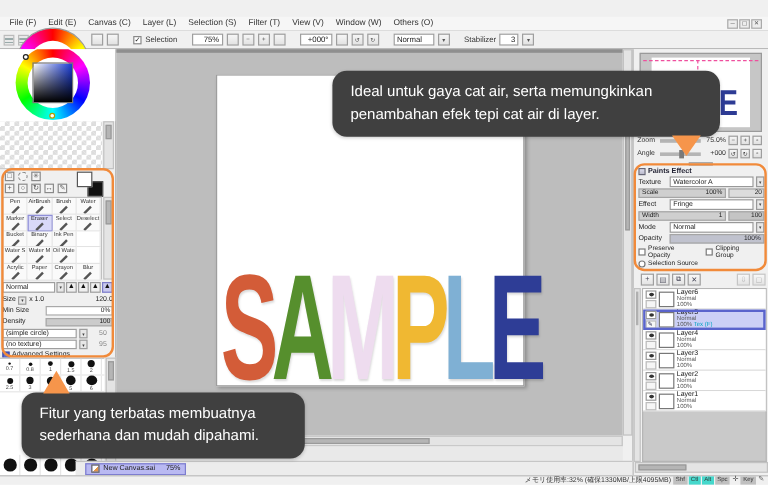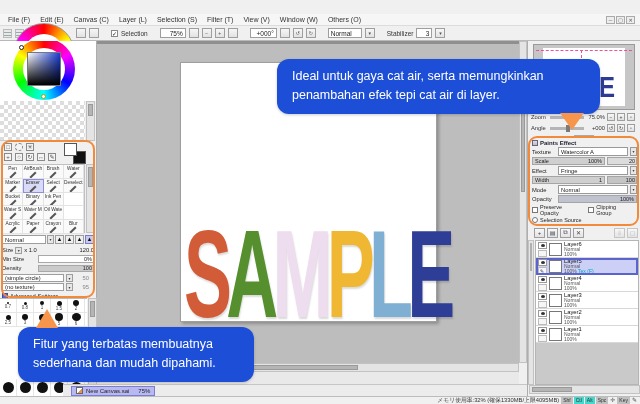--- a/index.html
+++ b/index.html
@@ -129,21 +129,21 @@
   .tab-strip{left:63px;top:384px;width:464px;height:12px;background:#ececec;border-top:1px solid #c6c6c6;display:flex;align-items:center}
   .doc-tab{margin-left:8px;height:10px;display:flex;align-items:center;gap:3px;background:#b9b9f2;border:1px solid #7d7dcf;padding:0 4px;font-size:6px;color:#222}
   .doc-ico{width:7px;height:7px;border:1px solid #666;background:linear-gradient(135deg,#fff 55%,#e2944a 55%)}
   .status-bar{left:0;top:396px;width:640px;height:8px;background:#f0f0f0;border-top:1px solid #bcbcbc;display:flex;align-items:center;justify-content:flex-end;gap:2px;padding:0 3px;font-size:5.8px;color:#333}
   .badge{height:7px;padding:0 2px;background:#c0c0c0;color:#333;font-size:5px;line-height:7px}
   .badge.on{background:#45d8cc}
   .sico{font-size:6px;color:#555;line-height:7px}
 
   
   .hl-outline{border:2.5px solid #f18a3a;border-radius:9px;pointer-events:none;z-index:40}
-  .callout{background:#1d4ed8;border-radius:12px;color:#fff;font-size:12.5px;line-height:1.55;padding:8px 15px;z-index:60;box-shadow:0 1px 3px rgba(0,0,0,.2)}
+  .callout{background:#404040;border-radius:12px;color:#fff;font-size:12.5px;line-height:1.55;padding:8px 15px;z-index:60;box-shadow:0 1px 3px rgba(0,0,0,.2)}
   .callout .tail{position:absolute;width:0;height:0}
   #callout-watercolor{left:277px;top:59px;width:323px}
   #callout-watercolor .tail{bottom:-16px;left:283px;border-left:12px solid transparent;border-right:12px solid transparent;border-top:17px solid #f6954b}
   #callout-simple{left:18px;top:327px;width:236px}
   #callout-simple .tail{top:-18px;left:18px;border-left:11px solid transparent;border-right:11px solid transparent;border-bottom:19px solid #f6954b}
 </style>
 </head>
 <body>
 
 <div id="app">

